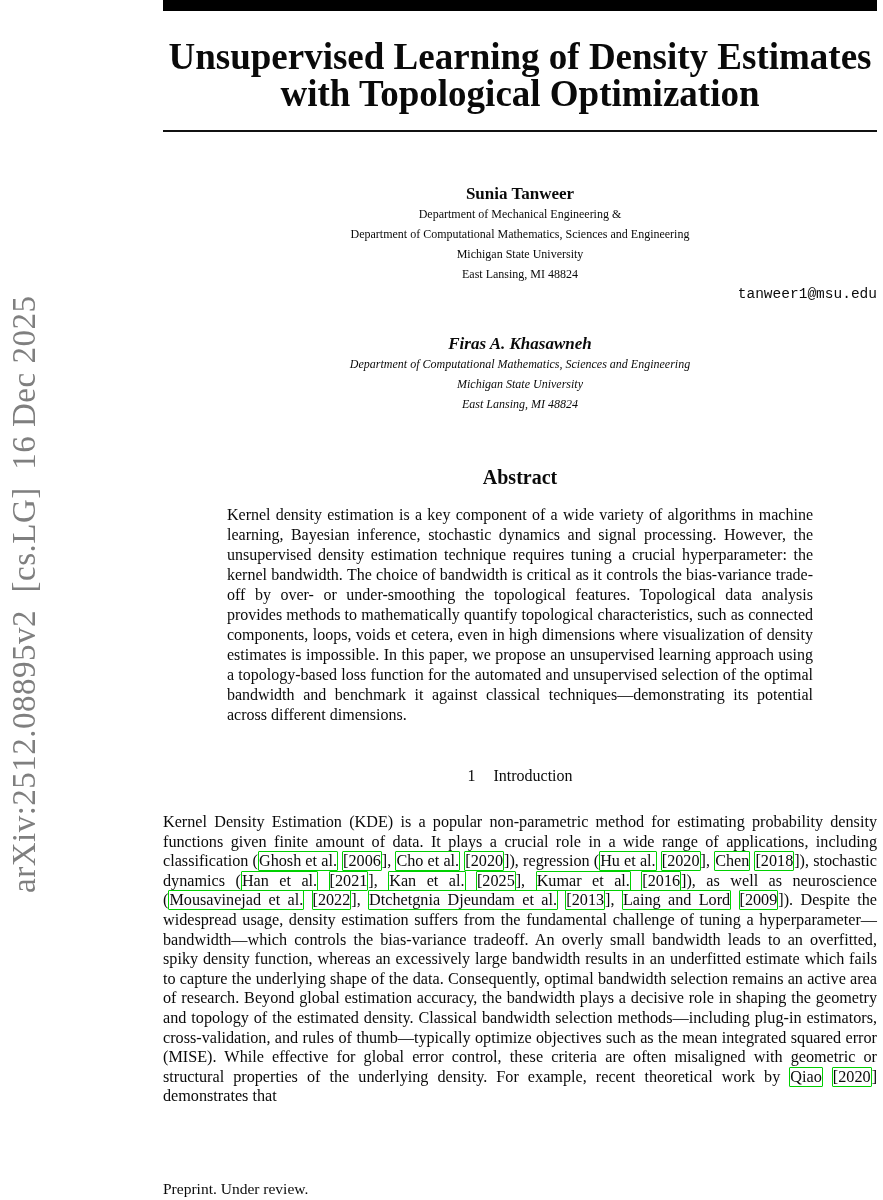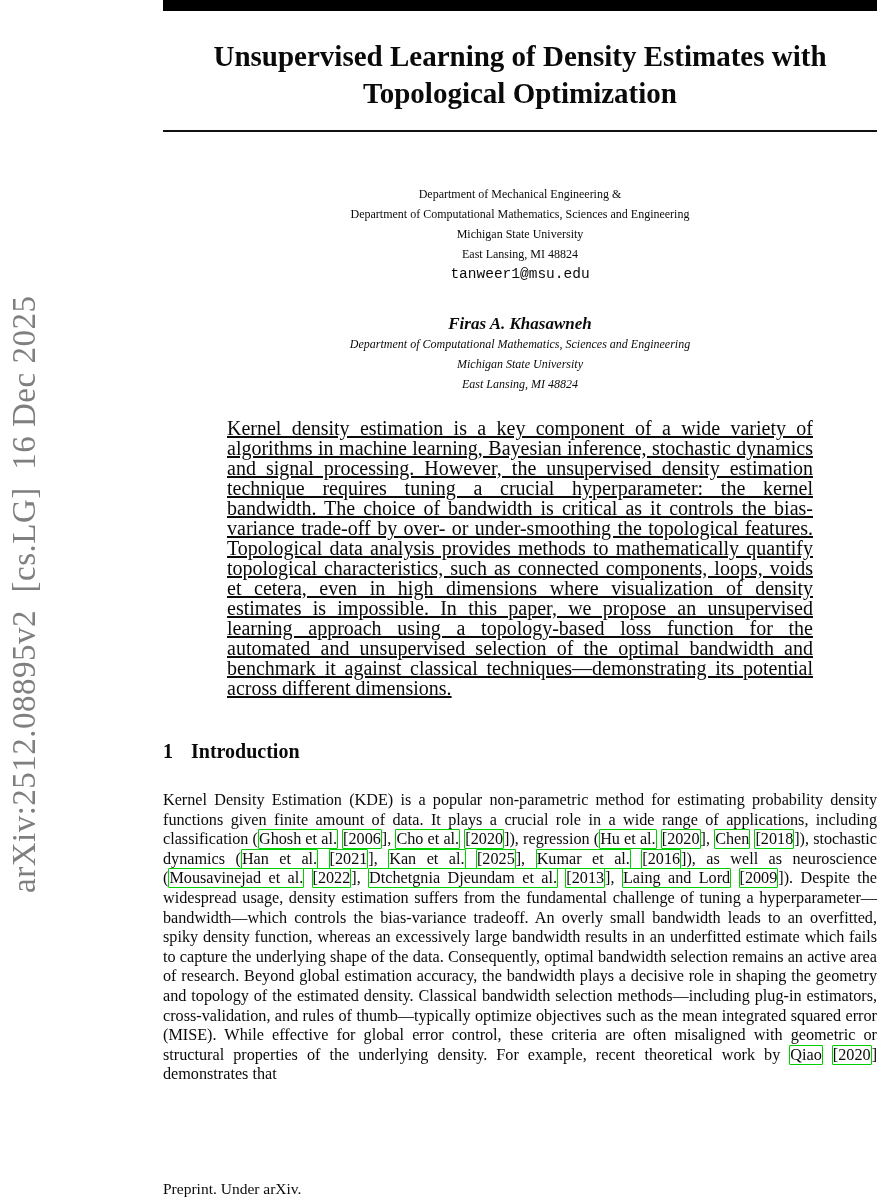--- a/index.html
+++ b/index.html
@@ -33,59 +33,60 @@
     white-space: pre;
   }
   .content {
     position: absolute;
     left: 163px;
     top: 0;
     width: 714px;
   }
   .title {
     margin: 38px 0 0 0;
-    font-size: 29px;
+    font-size: 37px;
     line-height: 37px;
     font-weight: bold;
     text-align: center;
   }
   .title-rule {
     margin-top: 18px;
     border: none;
     border-top: 2.5px solid #111111;
     width: 100%;
   }
   .author-block { text-align: center; }
   .author-block.first { margin-top: 52px; }
   .author-block.second { margin-top: 30px; font-style: italic; }
   .author-name { font-size: 17px; font-weight: bold; line-height: 20px; }
   .affil-lines div { font-size: 12px; line-height: 20px; }
   .author-email {
     font-family: "Liberation Mono", monospace;
     font-size: 14.5px;
     line-height: 20px;
+    text-align: right;
   }
   .abstract-heading {
     margin-top: 52px;
     text-align: center;
     font-size: 20px;
     font-weight: bold;
   }
   .abstract-body {
-    margin: 24px auto 0 auto;
+    margin: 16px auto 0 auto;
     width: 586px;
-    font-size: 20px;
+    font-size: 16px;
     line-height: 20px;
     text-align: justify;
-    text-decoration: underline;
   }
   .section-heading {
     margin-top: 42px;
-    font-size: 20px;
-    font-weight: bold;
+    font-size: 16px;
+    font-weight: normal;
+    text-align: center;
   }
   .section-number { margin-right: 18px; }
   .intro-paragraph {
     margin-top: 28px;
     font-size: 16.2px;
     line-height: 19.6px;
     text-align: justify;
   }
   .cite {
     border: 1.4px solid var(--cite-color, #00d000);
@@ -109,44 +110,46 @@
 
   <div class="watermark">arXiv:2512.08895v2  [cs.LG]  16 Dec 2025</div>
 
   <div class="content">
 
     <h1 class="title">Unsupervised Learning of Density Estimates with Topological Optimization</h1>
 
     <hr class="title-rule">
 
     <div class="author-block first">
+      <div class="author-name">Sunia Tanweer</div>
       <div class="affil-lines">
           <div>Department of Mechanical Engineering &amp;</div>
           <div>Department of Computational Mathematics, Sciences and Engineering</div>
           <div>Michigan State University</div>
           <div>East Lansing, MI 48824</div>
         </div>
       <div class="author-email">tanweer1@msu.edu</div>
     </div>
 
     <div class="author-block second">
       <div class="author-name">Firas A. Khasawneh</div>
       <div class="affil-lines">
           <div>Department of Computational Mathematics, Sciences and Engineering</div>
           <div>Michigan State University</div>
           <div>East Lansing, MI 48824</div>
         </div>
     </div>
 
+    <div class="abstract-heading">Abstract</div>
 
     <div class="abstract-body">Kernel density estimation is a key component of a wide variety of algorithms in machine learning, Bayesian inference, stochastic dynamics and signal processing. However, the unsupervised density estimation technique requires tuning a crucial hyperparameter: the kernel bandwidth. The choice of bandwidth is critical as it controls the bias-variance trade-off by over- or under-smoothing the topological features. Topological data analysis provides methods to mathematically quantify topological characteristics, such as connected components, loops, voids et cetera, even in high dimensions where visualization of density estimates is impossible. In this paper, we propose an unsupervised learning approach using a topology-based loss function for the automated and unsupervised selection of the optimal bandwidth and benchmark it against classical techniques—demonstrating its potential across different dimensions.</div>
 
     <div class="section-heading">
       <span class="section-number">1</span><span>Introduction</span>
     </div>
 
     <div class="intro-paragraph">Kernel Density Estimation (KDE) is a popular non-parametric method for estimating probability density functions given finite amount of data. It plays a crucial role in a wide range of applications, including classification (<span class="cite">Ghosh et al.</span> <span class="cite">[2006</span>], <span class="cite">Cho et al.</span> <span class="cite">[2020</span>]), regression (<span class="cite">Hu et al.</span> <span class="cite">[2020</span>], <span class="cite">Chen</span> <span class="cite">[2018</span>]), stochastic dynamics (<span class="cite">Han et al.</span> <span class="cite">[2021</span>], <span class="cite">Kan et al.</span> <span class="cite">[2025</span>], <span class="cite">Kumar et al.</span> <span class="cite">[2016</span>]), as well as neuroscience (<span class="cite">Mousavinejad et al.</span> <span class="cite">[2022</span>], <span class="cite">Dtchetgnia Djeundam et al.</span> <span class="cite">[2013</span>], <span class="cite">Laing and Lord</span> <span class="cite">[2009</span>]). Despite the widespread usage, density estimation suffers from the fundamental challenge of tuning a hyperparameter—bandwidth—which controls the bias-variance tradeoff. An overly small bandwidth leads to an overfitted, spiky density function, whereas an excessively large bandwidth results in an underfitted estimate which fails to capture the underlying shape of the data. Consequently, optimal bandwidth selection remains an active area of research. Beyond global estimation accuracy, the bandwidth plays a decisive role in shaping the geometry and topology of the estimated density. Classical bandwidth selection methods—including plug-in estimators, cross-validation, and rules of thumb—typically optimize objectives such as the mean integrated squared error (MISE). While effective for global error control, these criteria are often misaligned with geometric or structural properties of the underlying density. For example, recent theoretical work by <span class="cite">Qiao</span> <span class="cite">[2020</span>] demonstrates that</div>
 
   </div>
 
-  <div class="footer">Preprint. Under arXiv.</div>
+  <div class="footer">Preprint. Under review.</div>
 
 </div>
 
 </body></html>

